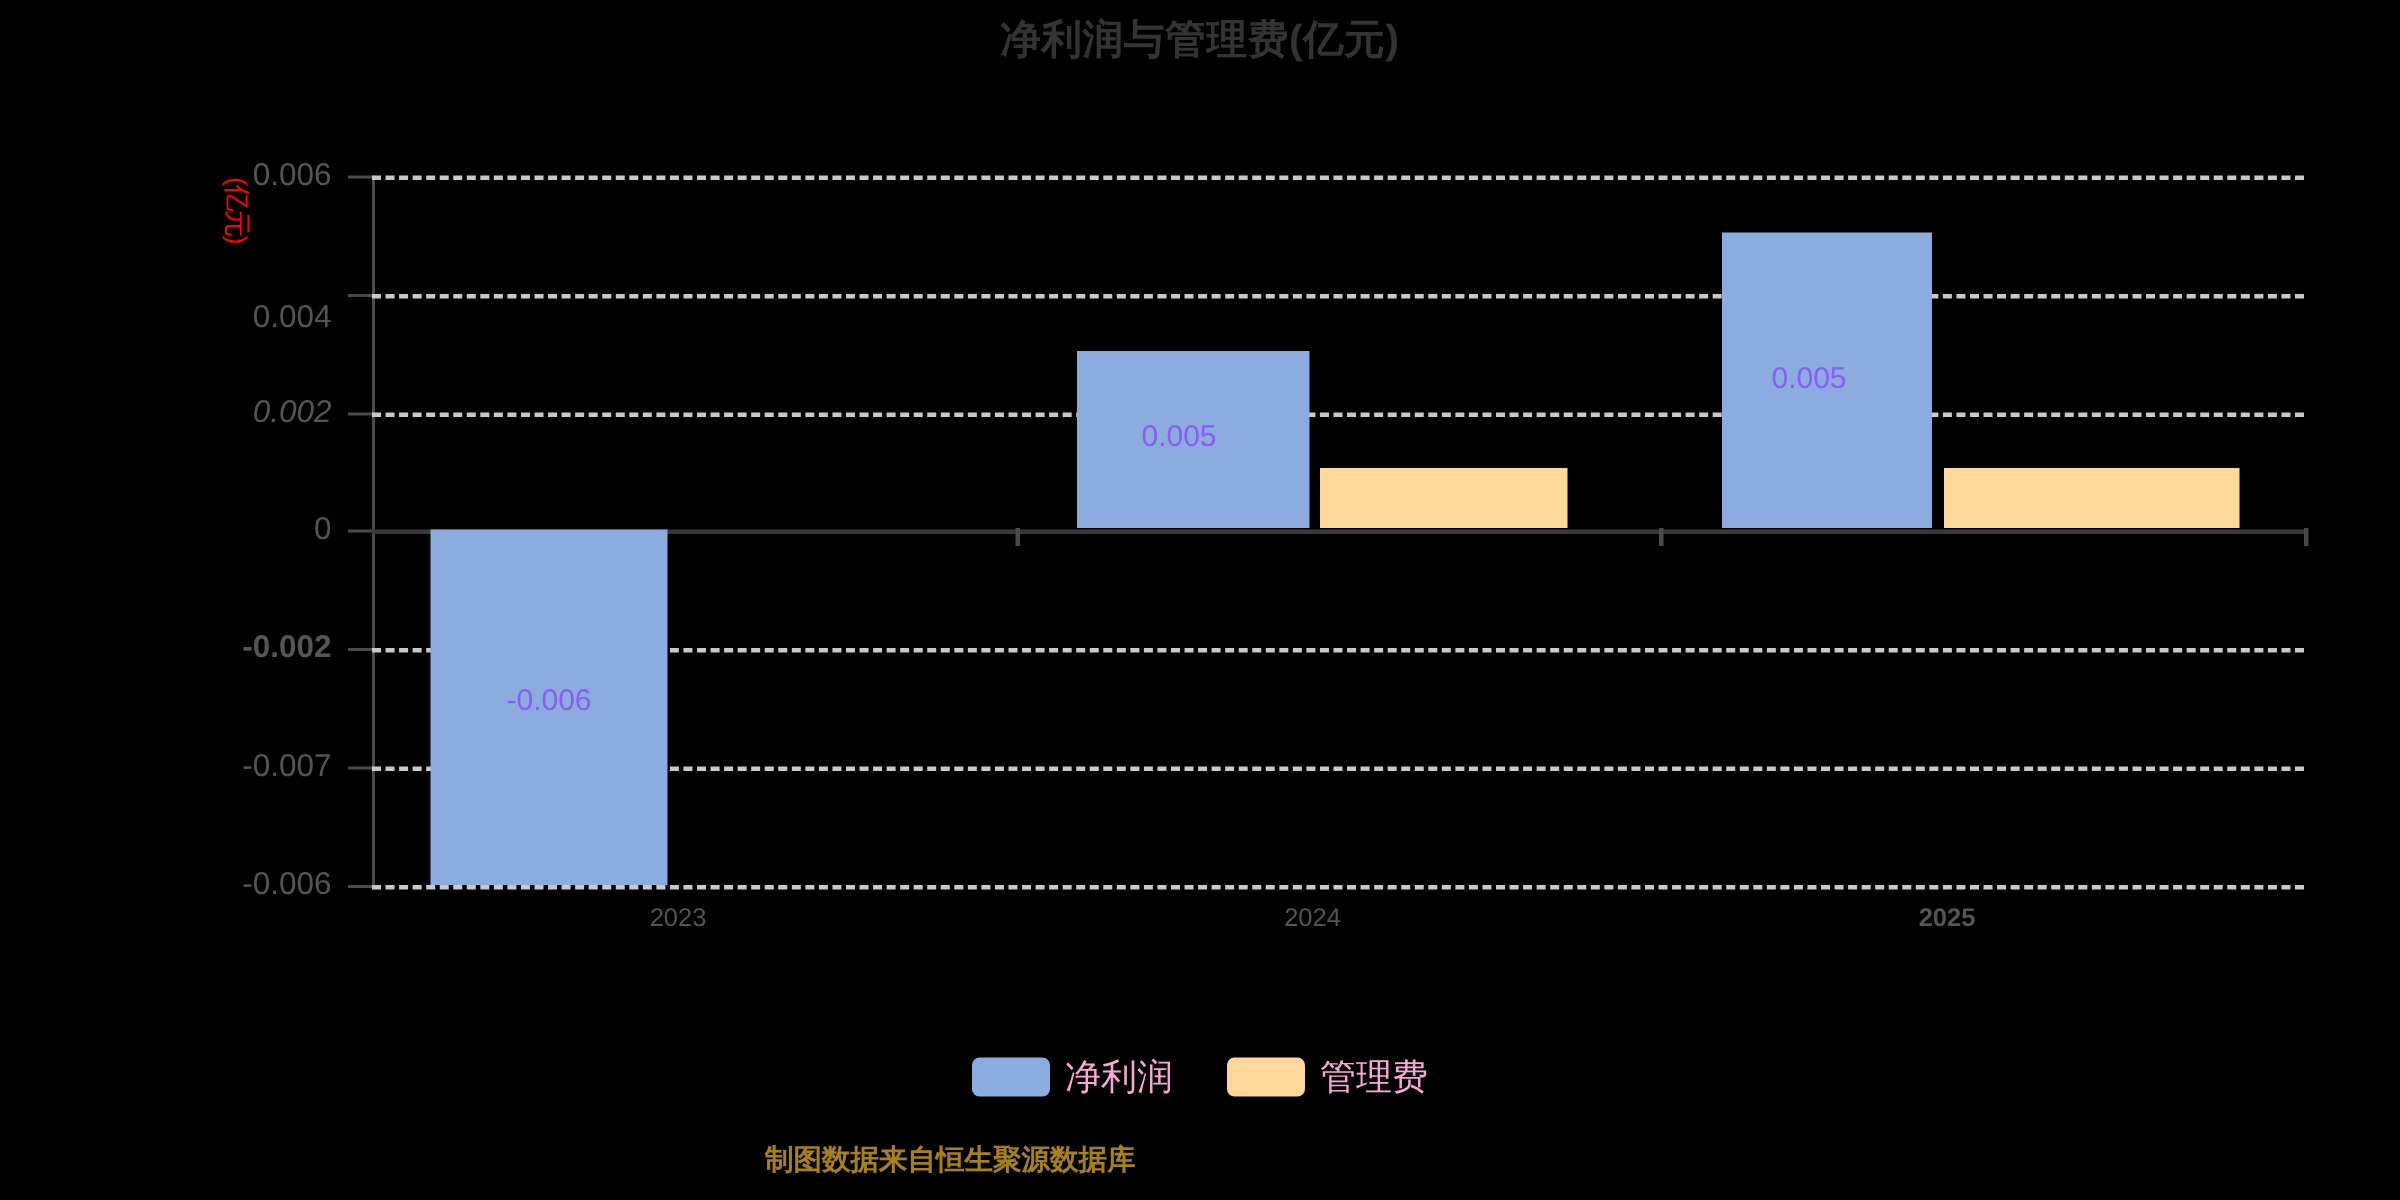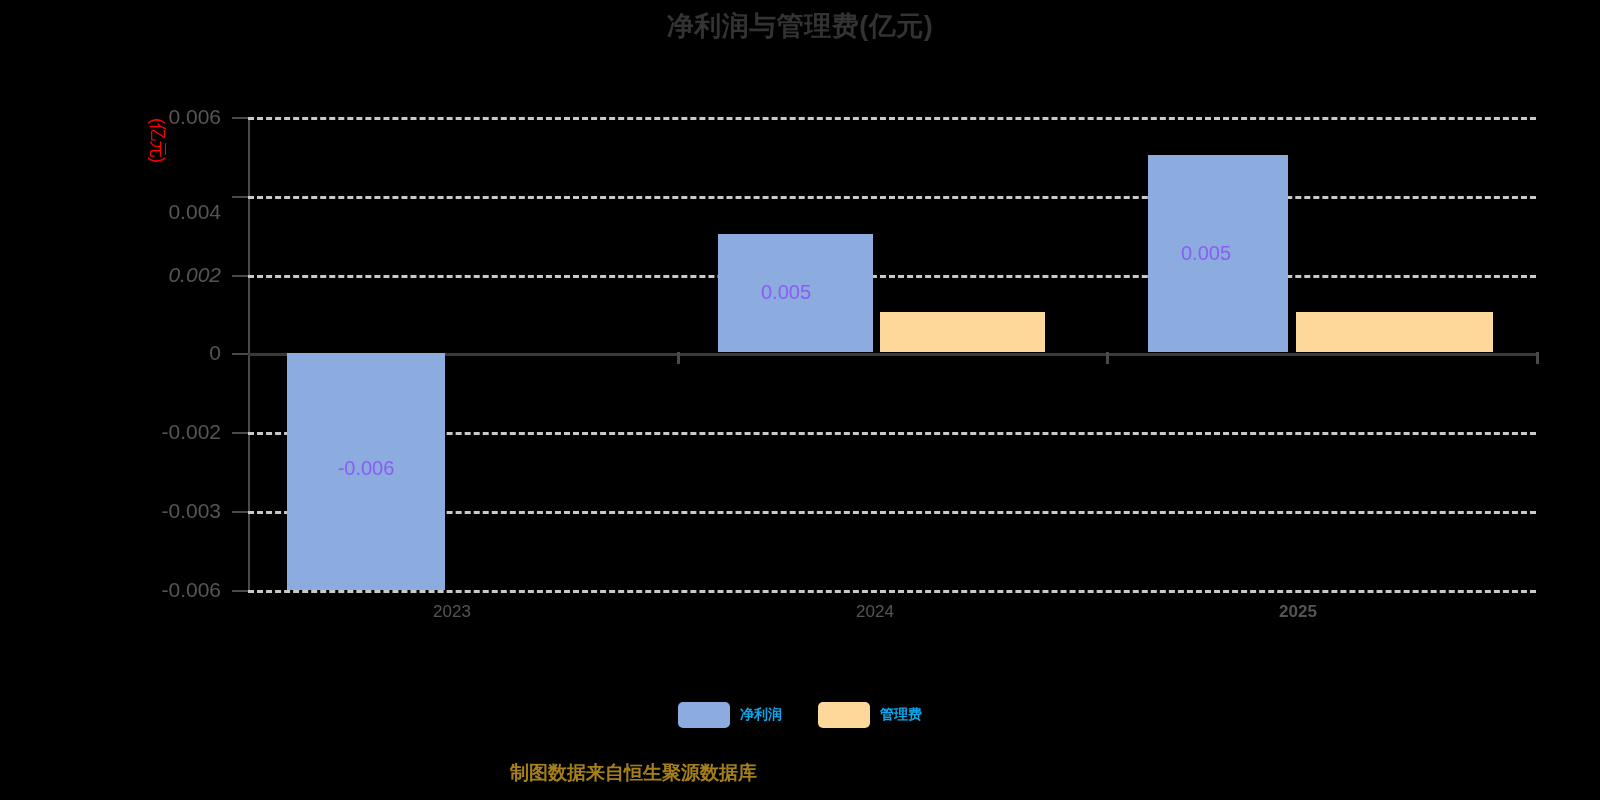--- a/index.html
+++ b/index.html
@@ -137,24 +137,23 @@
     display: flex;
     align-items: center;
     gap: 10px;
   }
   .legend-swatch {
     width: 52px;
     height: 26px;
     border-radius: 5px;
   }
   .legend-label {
-    font-size: 14px;
-    color: #0ea5e9;
-    white-space: nowrap;
-    font-weight: bold;
+    font-size: 24px;
+    color: #f9a8d4;
+    white-space: nowrap;
   }
 
   
   #footer-note {
     position: absolute;
     left: 0;
     top: 760px;
     width: 1267px;
     text-align: center;
     font-size: 19px;
@@ -178,22 +177,22 @@
   <div class="y-tick" style="top:275px;"></div>
   <div class="y-tick" style="top:353px;"></div>
   <div class="y-tick" style="top:432px;"></div>
   <div class="y-tick" style="top:511px;"></div>
   <div class="y-tick" style="top:590px;"></div>
 
   <div class="y-tick-label" style="top:117px;">0.006</div>
   <div class="y-tick-label" style="top:196px;margin-top:16px;">0.004</div>
   <div class="y-tick-label" style="top:275px;font-style:italic;">0.002</div>
   <div class="y-tick-label" style="top:353px;">0</div>
-  <div class="y-tick-label" style="top:432px;">-0.002</div>
-  <div class="y-tick-label" style="top:511px;">-0.003</div>
+  <div class="y-tick-label" style="top:432px;font-weight:bold;">-0.002</div>
+  <div class="y-tick-label" style="top:511px;">-0.007</div>
   <div class="y-tick-label" style="top:590px;">-0.006</div>
 </div>
 
 <div id="plot-area">
 
   <div class="gridline" style="top:0px;"></div>
   <div class="gridline" style="top:79px;"></div>
   <div class="gridline" style="top:158px;"></div>
   <div class="gridline zero" style="top:236px;"></div>
   <div class="gridline" style="top:315px;"></div>

